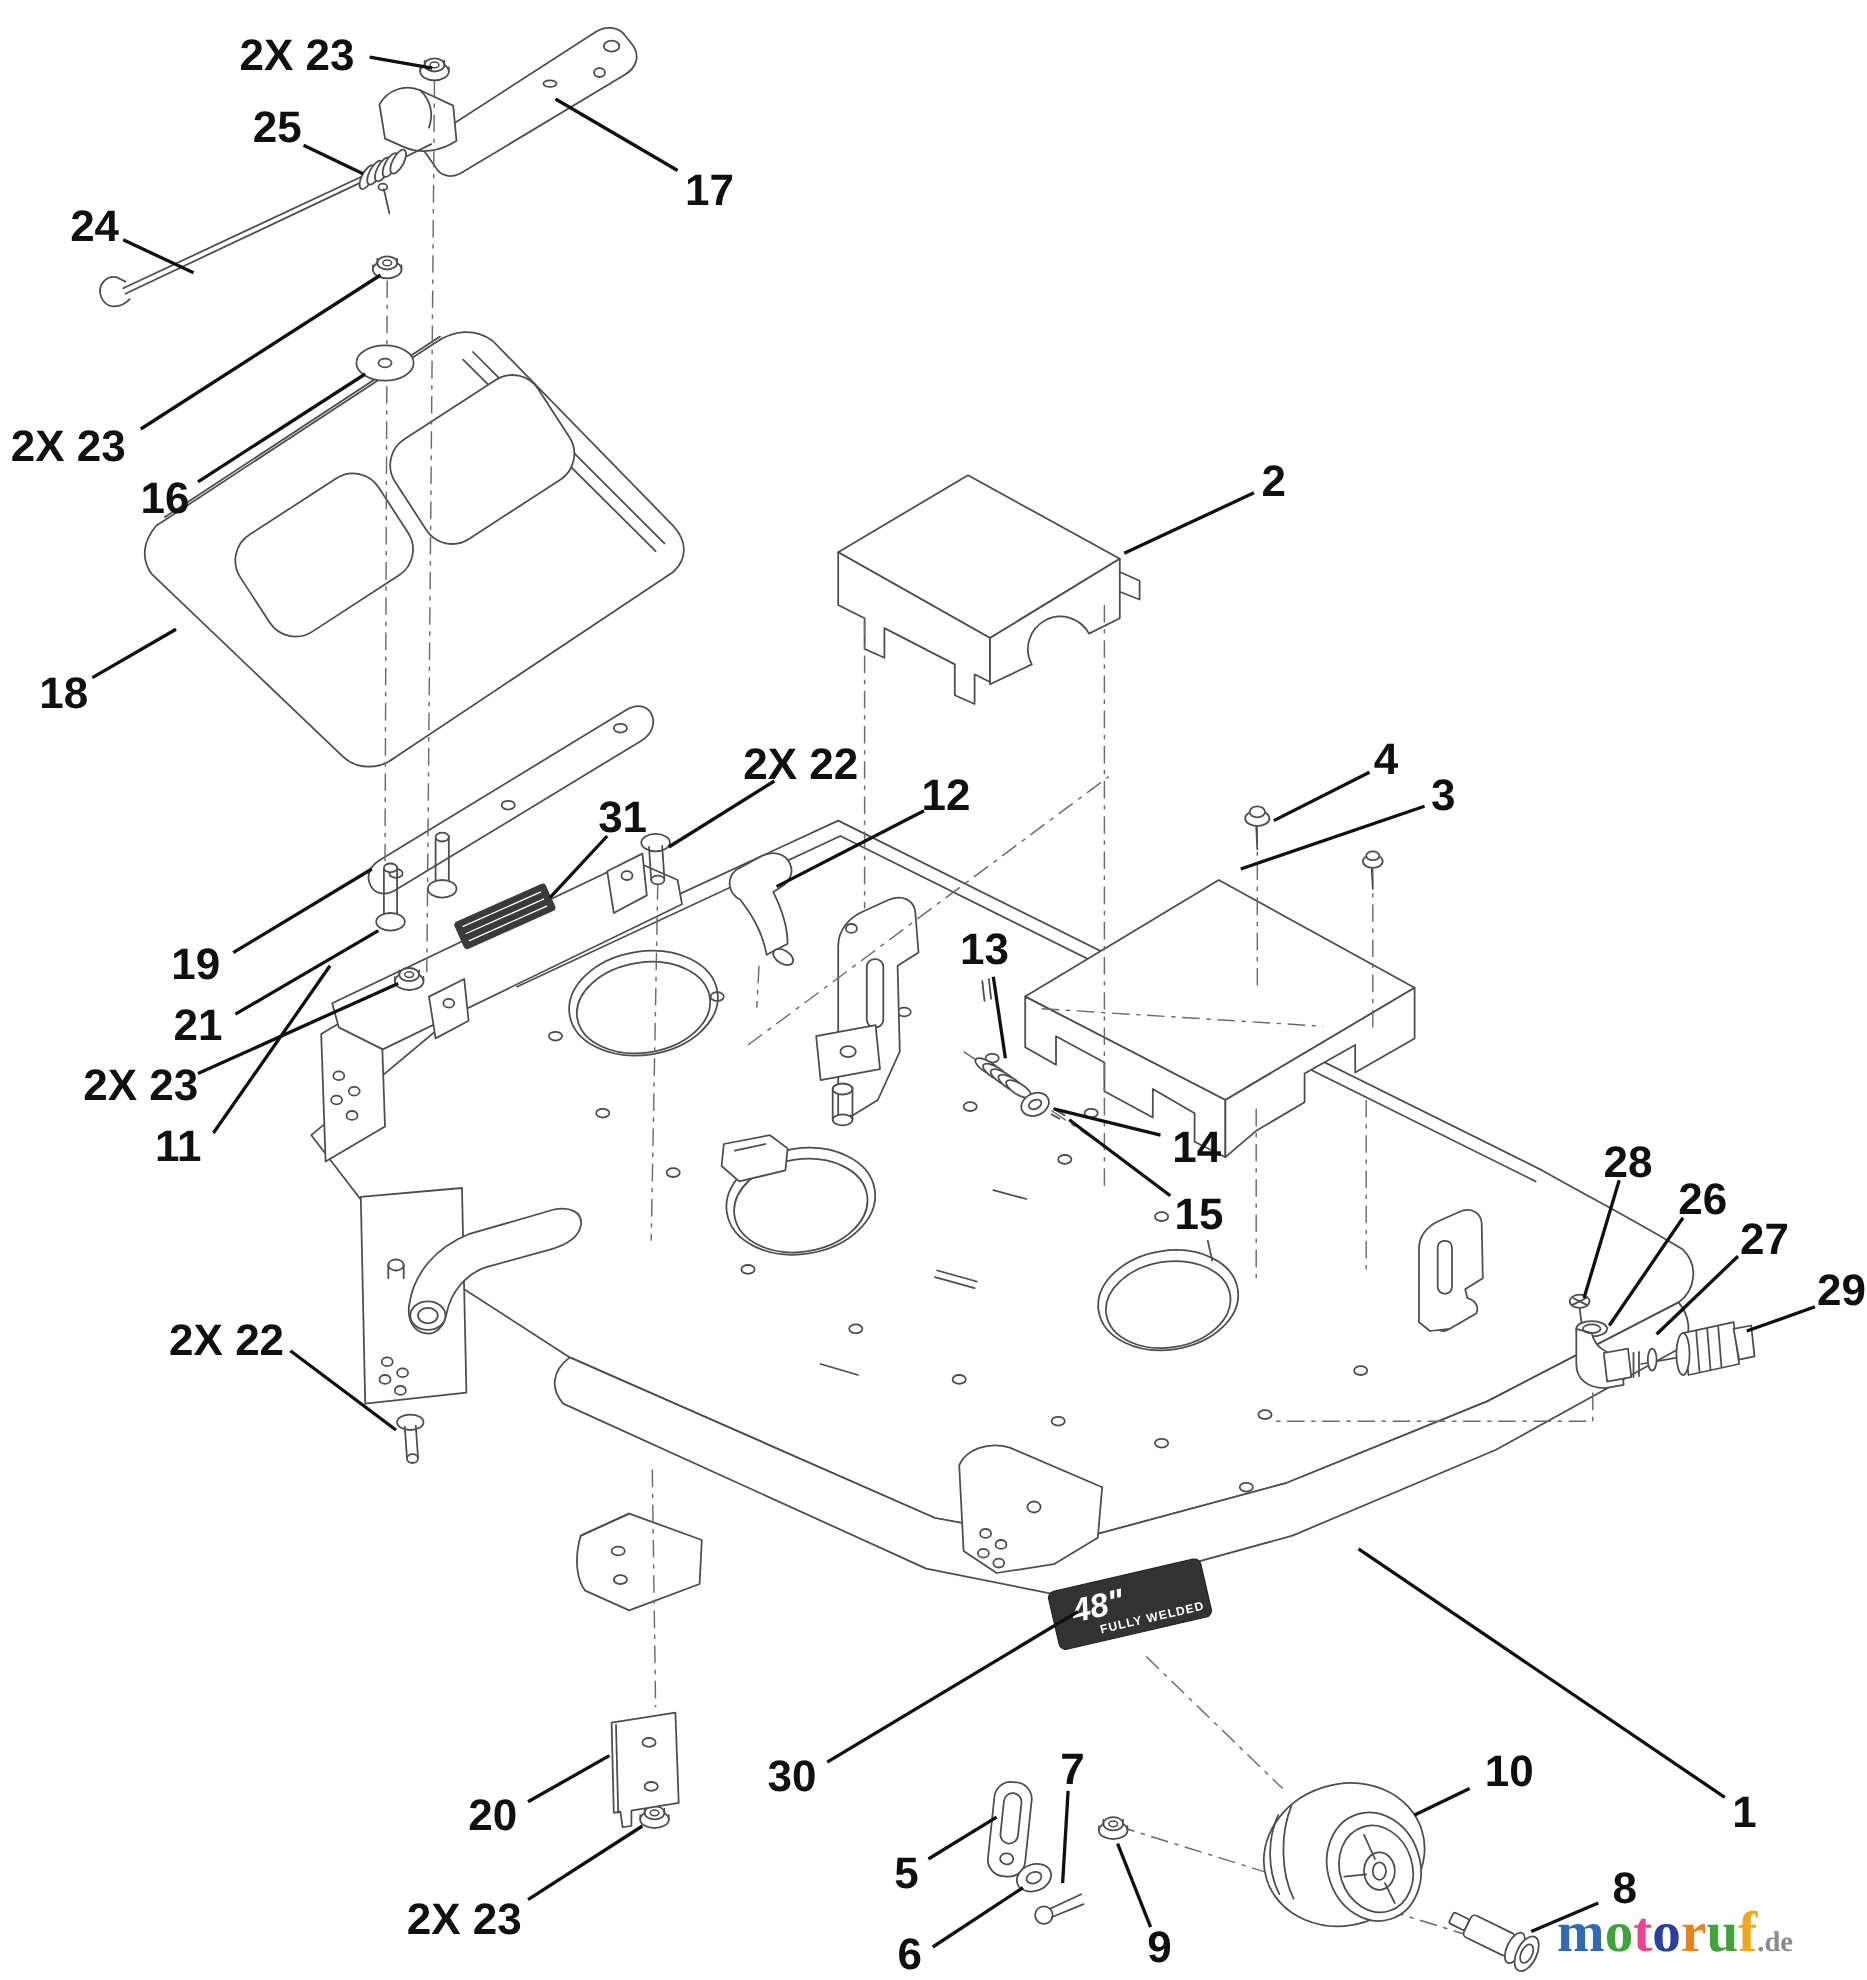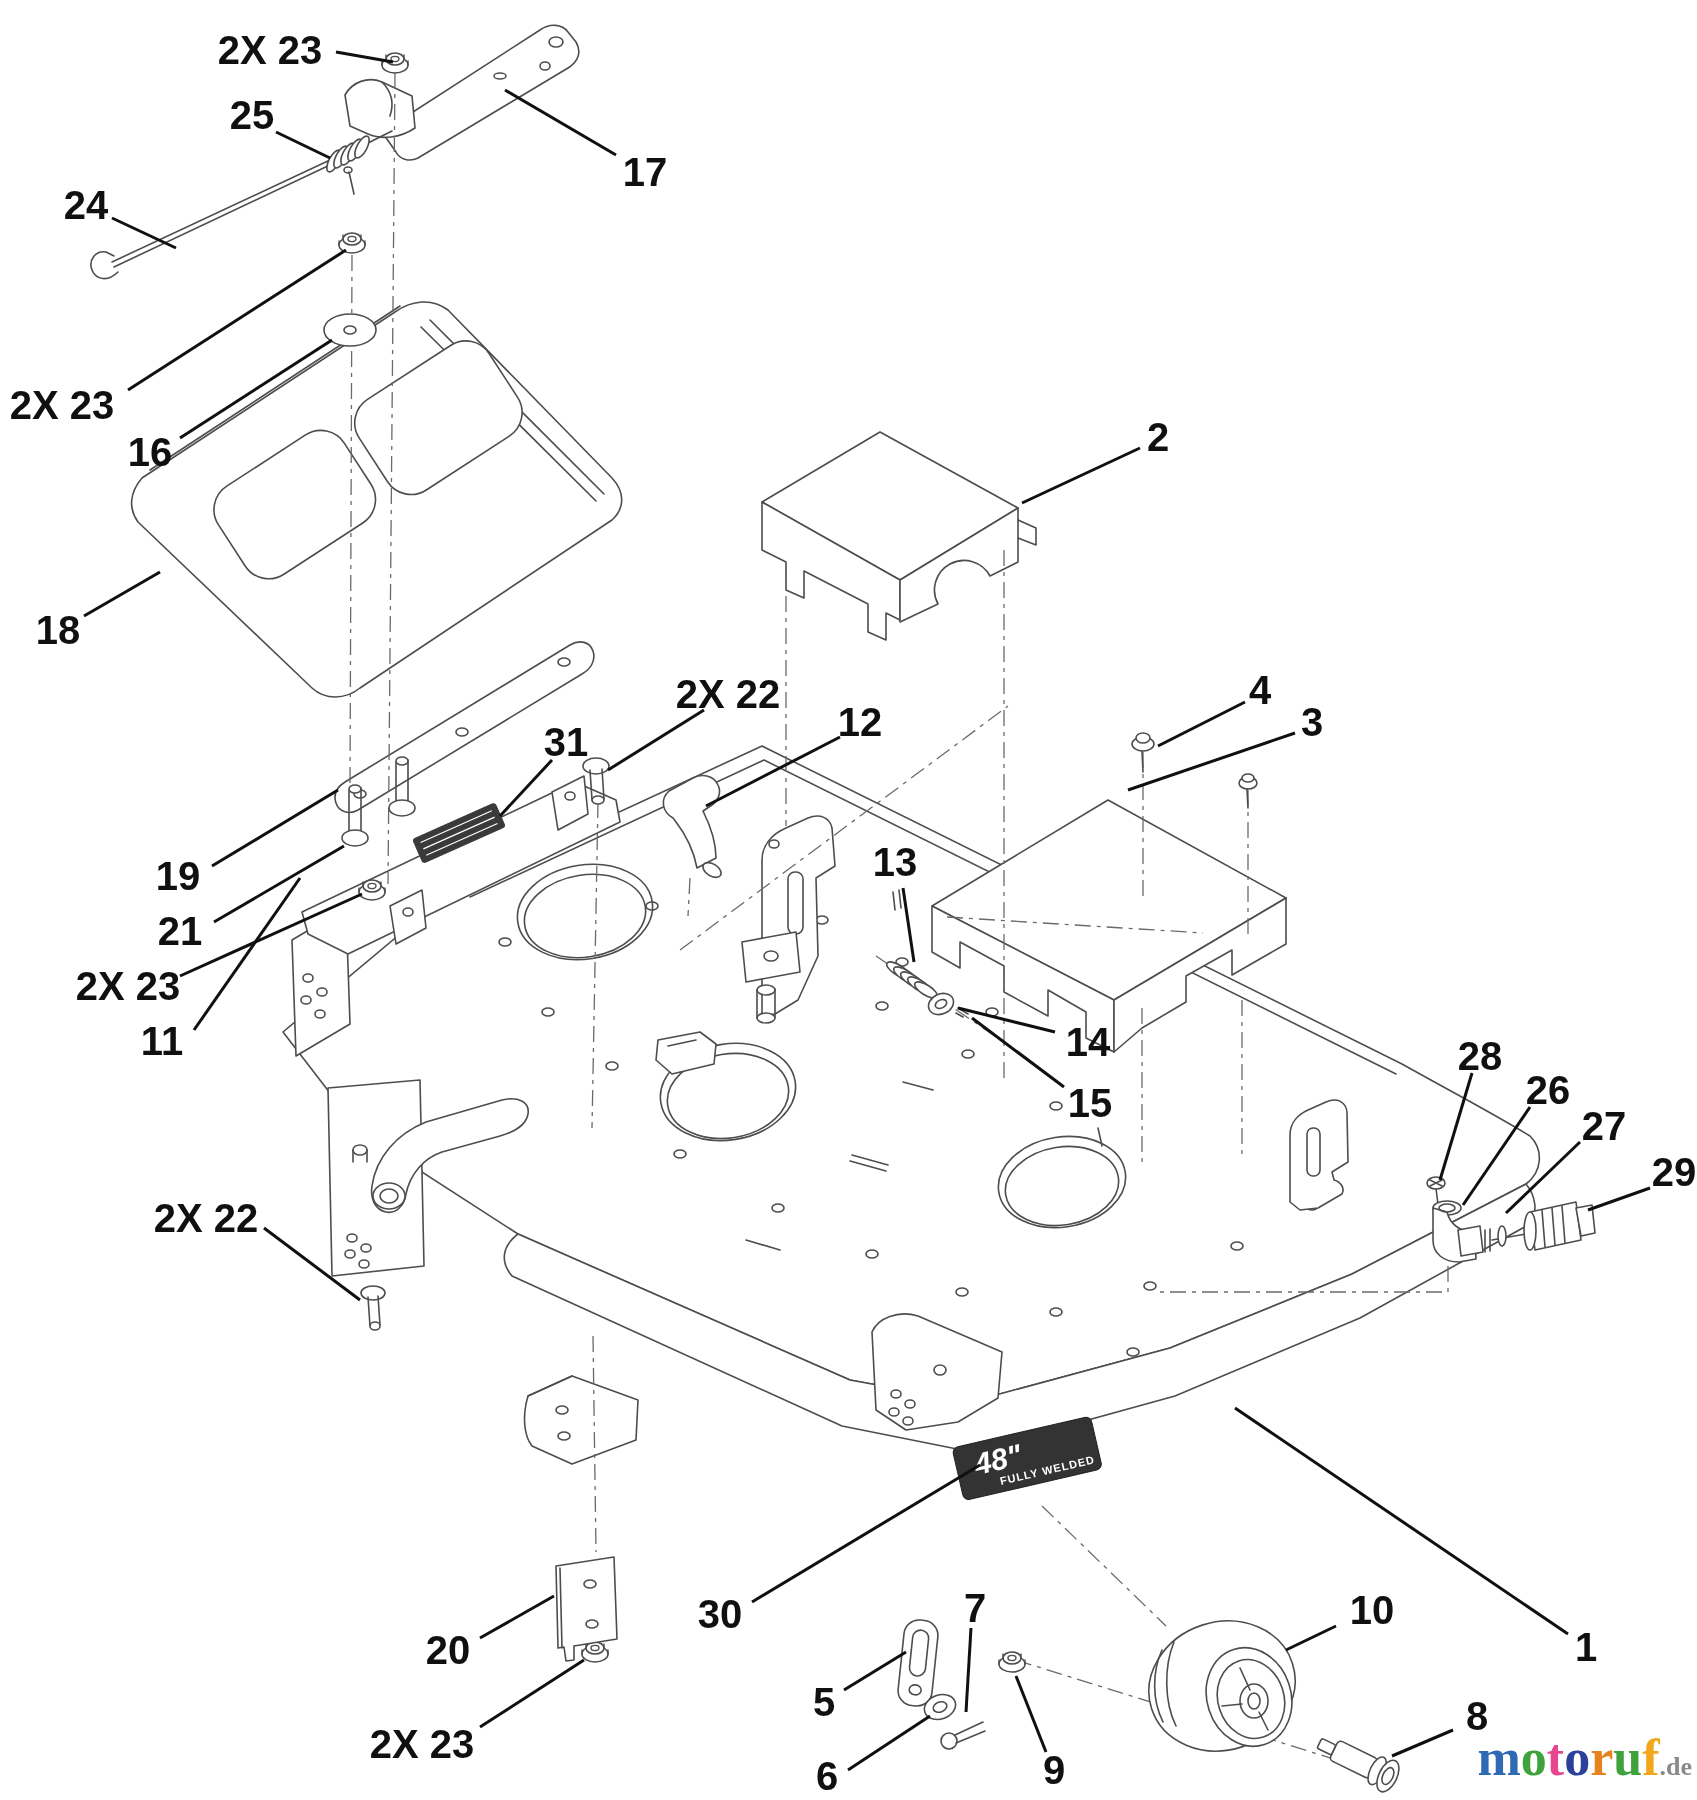--- a/index.html
+++ b/index.html
@@ -6,21 +6,21 @@
   #stage{position:relative;width:1697px;height:1800px;background:#ffffff;overflow:hidden;
          font-family:"Liberation Sans",sans-serif;}
   svg{position:absolute;left:0;top:0;}
   .art{stroke:#4d4d4d;stroke-width:1.6;fill:none;stroke-linejoin:round;stroke-linecap:round;}
   .fillw{fill:#ffffff;}
   .construct{stroke:#6a6a6a;stroke-width:1.3;stroke-dasharray:16 6 4 6;fill:none;}
   .leader{stroke:#101010;stroke-width:3;fill:none;}
   .callout{font-family:"Liberation Sans",sans-serif;font-weight:700;font-size:40px;fill:#101010;}
   .badgebig{font-family:"Liberation Sans",sans-serif;font-weight:700;font-style:italic;font-size:30px;}
   .badgesmall{font-family:"Liberation Sans",sans-serif;font-weight:700;font-size:11px;letter-spacing:1px;}
-  #watermark{position:absolute;left:1398px;top:1730px;width:294px;text-align:right;
+  #watermark{position:absolute;left:1336px;top:1730px;width:294px;text-align:right;
              font-family:"Liberation Serif",serif;font-weight:700;font-size:52px;line-height:56px;
              user-select:none;}
   #watermark .suffix{font-size:26px;font-weight:700;}
 </style>
 </head>
 <body>
 
 <div id="stage">
 <svg width="1697" height="1800" viewBox="0 0 1697 1800" xmlns="http://www.w3.org/2000/svg">
 

